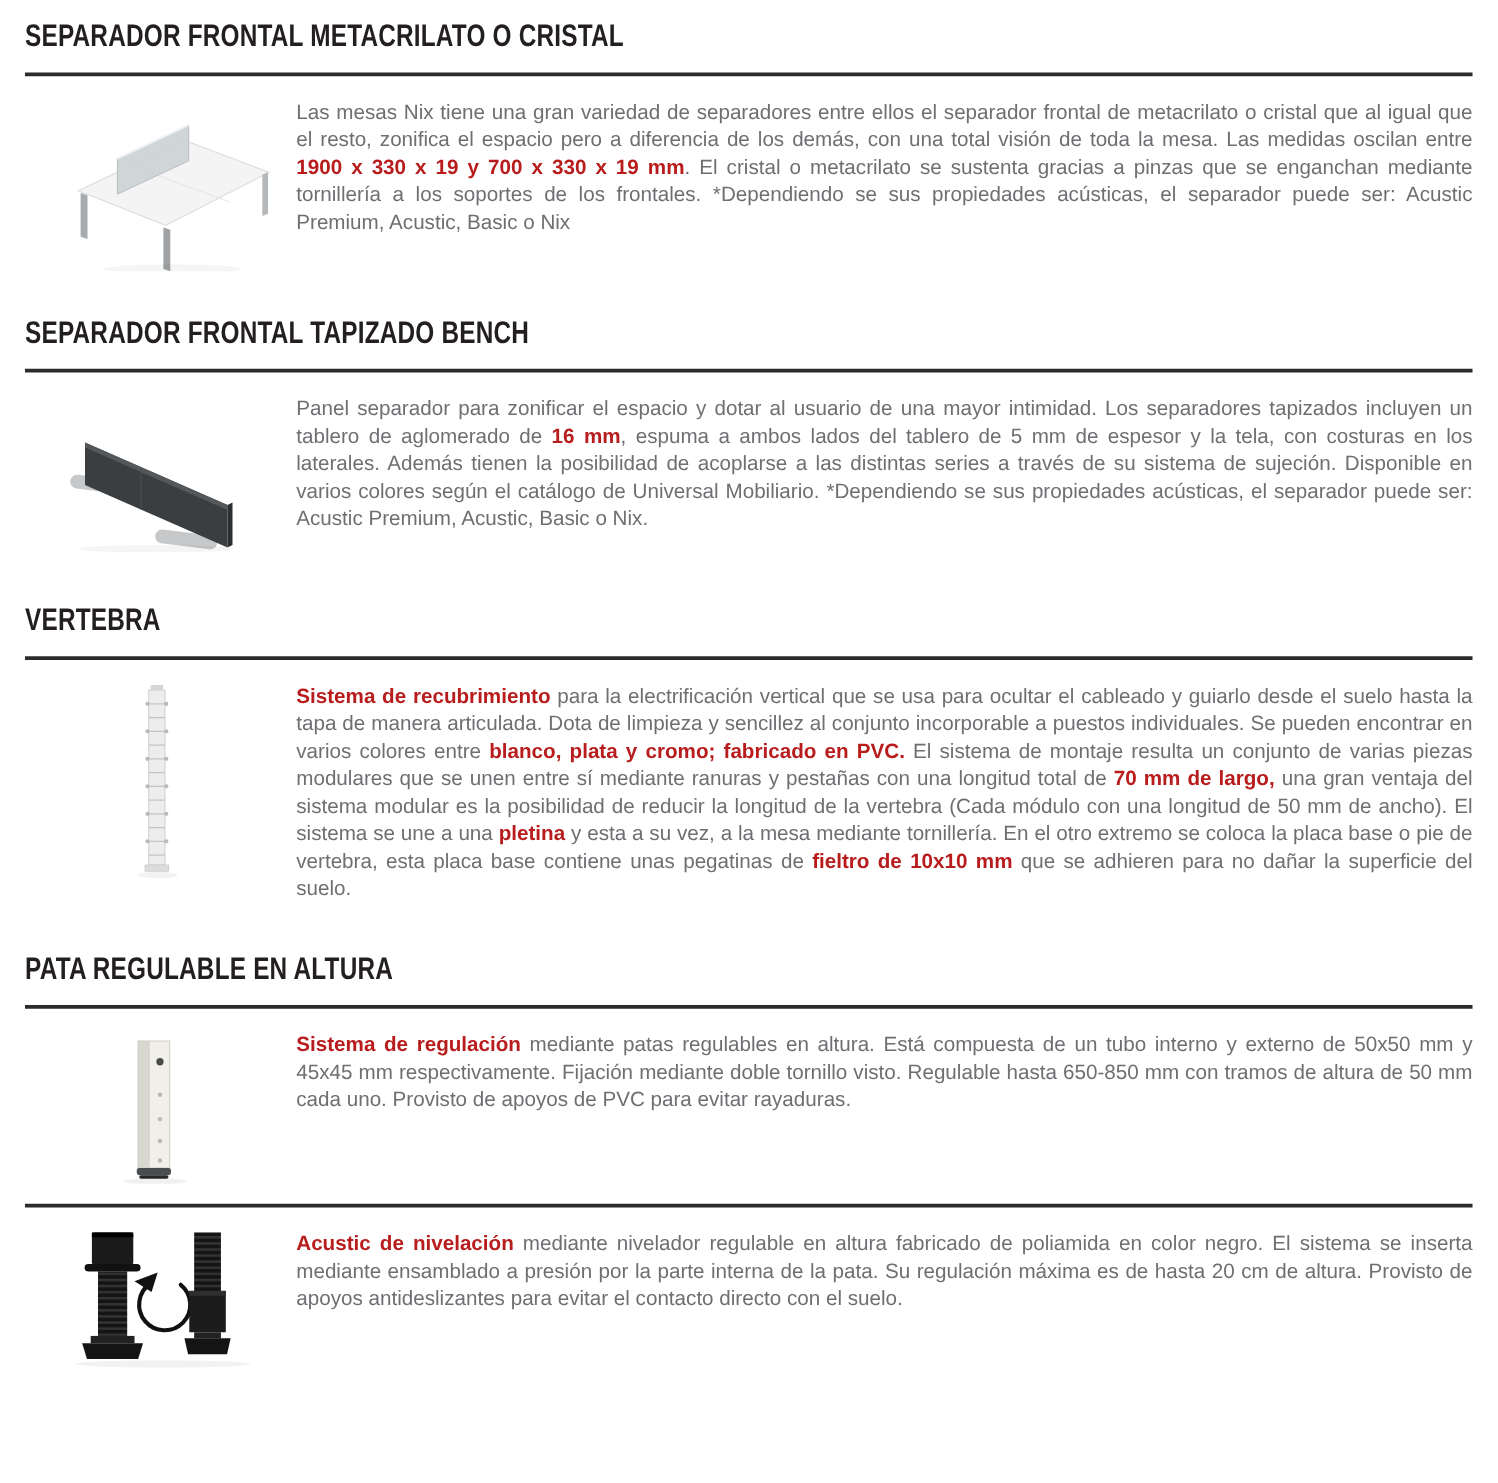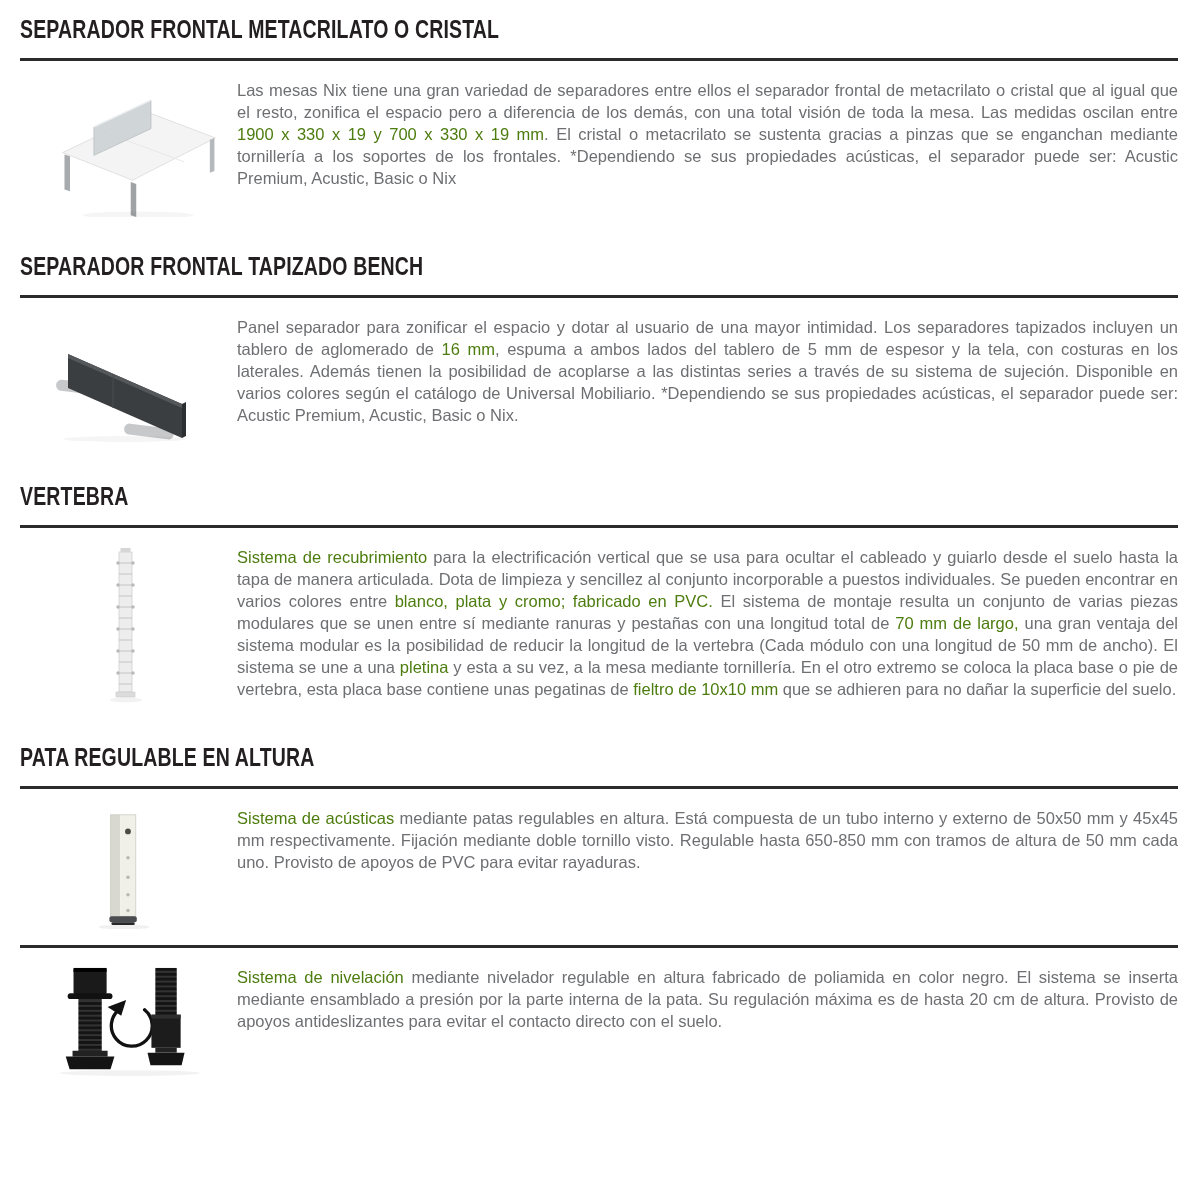--- a/index.html
+++ b/index.html
@@ -29,21 +29,21 @@
   .row { display:flex; margin-top:18px; }
   .imgcol { width:217px; flex:0 0 217px; position:relative; }
   .txt {
     flex:1;
     color:#6e6f72;
     font-size:16.5px;
     line-height:22px;
     text-align:justify;
     margin:0;
   }
-  .txt .b { font-weight:400; color:#4d7c0f; }
+  .txt .b { font-weight:700; color:#b91c1c; }
 
   .s2 { margin-top:36px; }
   .s3 { margin-top:41px; }
   .s4 { margin-top:40px; }
   .s5 { margin-top:16px; }
 
   .img-desk    { margin-left:28px; display:block; }
   .img-panel   { margin-left:30px; display:block; }
   .img-vert    { margin-left:86px; display:block; }
   .img-leg     { margin-left:62px; display:block; }
@@ -149,21 +149,21 @@
           <circle cx="46" cy="25" r="3" fill="#4a4a46"></circle>
           <circle cx="46" cy="52" r="1.8" fill="#b9b8ae"></circle>
           <circle cx="46" cy="72" r="1.8" fill="#b9b8ae"></circle>
           <circle cx="46" cy="90" r="1.8" fill="#b9b8ae"></circle>
           <circle cx="46" cy="106" r="1.8" fill="#b9b8ae"></circle>
           <rect x="27" y="112" width="28" height="6" rx="2" fill="#4a4c4f"></rect>
           <rect x="29" y="118" width="24" height="3" rx="1.5" fill="#26282a"></rect>
           <ellipse cx="42" cy="123" rx="26" ry="2.5" fill="#000000" opacity="0.06"></ellipse>
         </svg>
       </div>
-      <p class="txt"><span class="b">Sistema de acústicas</span><span> mediante patas regulables en altura. Está compuesta de un tubo interno y externo de 50x50 mm y 45x45 mm respectivamente. Fijación mediante doble tornillo visto. Regulable hasta 650-850 mm con tramos de altura de 50 mm cada uno. Provisto de  apoyos de PVC para evitar rayaduras.</span></p>
+      <p class="txt"><span class="b">Sistema de regulación</span><span> mediante patas regulables en altura. Está compuesta de un tubo interno y externo de 50x50 mm y 45x45 mm respectivamente. Fijación mediante doble tornillo visto. Regulable hasta 650-850 mm con tramos de altura de 50 mm cada uno. Provisto de  apoyos de PVC para evitar rayaduras.</span></p>
     </div>
   </section>
 
   <section class="s5">
     <div class="rule"></div>
     <div class="row">
       <div class="imgcol">
         <svg class="img-level" width="160" height="112" viewBox="0 0 160 115">
           <defs>
             <pattern id="thr" width="6" height="5" patternUnits="userSpaceOnUse">
@@ -185,17 +185,17 @@
           </g>
 
           <rect x="106" y="2" width="22" height="50" fill="url(#thr)"></rect>
           <rect x="102" y="50" width="30" height="34" fill="#1c1c1c"></rect>
           <rect x="102" y="50" width="30" height="4" fill="#2e2e2e"></rect>
           <rect x="106" y="84" width="22" height="5" fill="#222222"></rect>
           <polygon points="98,89 136,89 133,102 101,102" fill="#141414"></polygon>
           <ellipse cx="80" cy="110" rx="72" ry="3" fill="#000000" opacity="0.05"></ellipse>
         </svg>
       </div>
-      <p class="txt"><span class="b">Sistema de nivelación</span><span> mediante nivelador regulable en altura fabricado de poliamida en color negro. El sistema se inserta mediante ensamblado a presión por la parte interna de la pata.  Su regulación máxima es de hasta 20 cm de altura. Provisto de apoyos antideslizantes para evitar el contacto directo con el suelo.</span></p>
+      <p class="txt"><span class="b">Acustic de nivelación</span><span> mediante nivelador regulable en altura fabricado de poliamida en color negro. El sistema se inserta mediante ensamblado a presión por la parte interna de la pata.  Su regulación máxima es de hasta 20 cm de altura. Provisto de apoyos antideslizantes para evitar el contacto directo con el suelo.</span></p>
     </div>
   </section>
 
 </div>
 
 </body></html>

